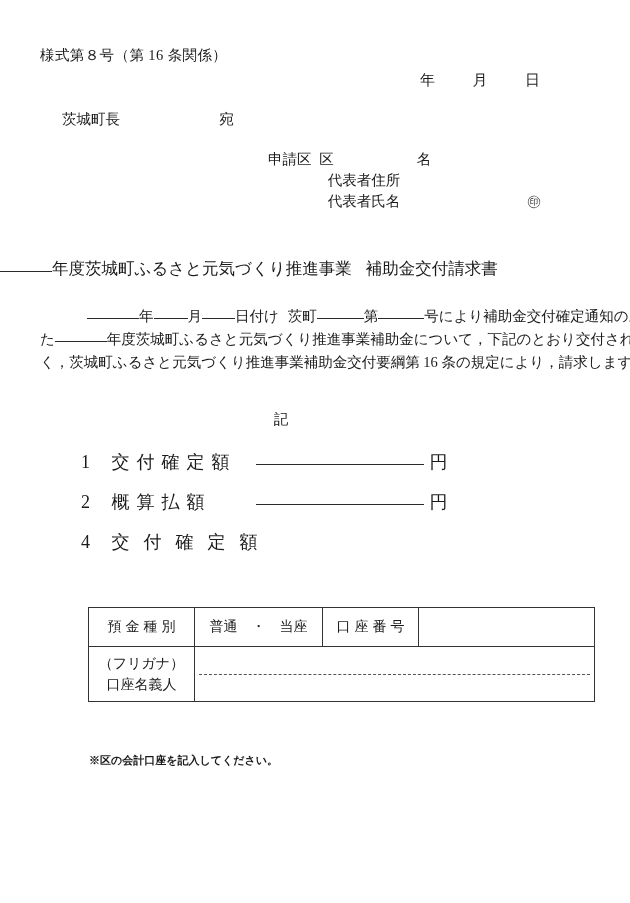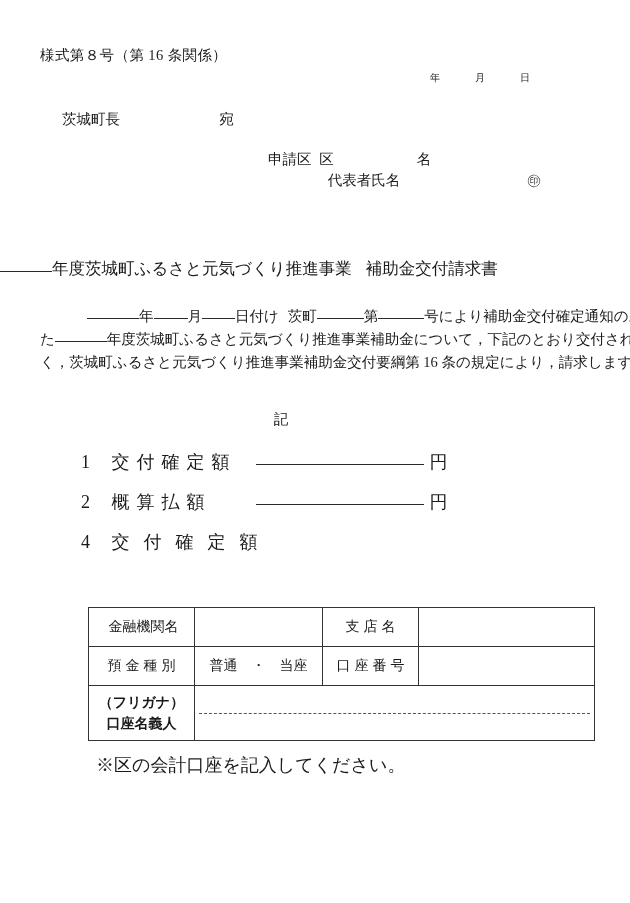--- a/index.html
+++ b/index.html
@@ -26,23 +26,23 @@
   .form-number {
     position: absolute;
     left: 40px;
     top: 46px;
     font-size: 14.5px;
     letter-spacing: 0.4px;
     white-space: nowrap;
   }
   .date-line {
     position: absolute;
-    right: 32px;
+    right: 22px;
     top: 71px;
-    font-size: 10px;
+    font-size: 15px;
     white-space: nowrap;
   }
   .date-line .sep {
     display: inline-block;
     width: 30px;
   }
 
   .addressee {
     position: absolute;
     left: 62px;
@@ -219,42 +219,42 @@
   .col-c { width: 95px; }
   .col-d { width: 175px; }
 
   .kind-cell .opt { display: inline-block; }
   .kind-cell .dot { display: inline-block; margin: 0 14px; }
 
   .holder-label {
     line-height: 21px;
     padding: 6px 0 !important;
     height: 62px;
-    font-weight: bold;
   }
   .holder-label .l1,
   .holder-label .l2 { display: block; }
   .holder-value {
     position: relative;
     height: 62px;
   }
   .holder-value .dotted {
     position: absolute;
     left: 4px;
     right: 4px;
     top: 50%;
     border-top: 1px dashed #555555;
   }
 
   .note {
     position: absolute;
-    left: 96px;
+    left: 89px;
     top: 753px;
-    font-size: 18px;
-    white-space: nowrap;
+    font-size: 11px;
+    white-space: nowrap;
+    font-weight: bold;
   }
 </style>
 </head>
 <body>
 
 <div class="page">
 
   <div class="form-number">様式第８号（第 16 条関係）</div>
 
   <div class="date-line">
@@ -271,20 +271,24 @@
     <span>宛</span>
   </div>
 
   <div class="applicant">
     <div class="row">
       <span class="label-ku">申請区</span>
       <span class="ku-name">区　　名</span>
     </div>
     <div class="row">
       <span class="indent"></span>
+      <span>代表者住所</span>
+    </div>
+    <div class="row">
+      <span class="indent"></span>
       <span>代表者氏名</span>
       <span class="seal">㊞</span>
     </div>
   </div>
 
   <div class="doc-title">
     <span class="blank"></span><span>年度茨城町ふるさと元気づくり推進事業</span><span class="wspace"></span><span>補助金交付請求書</span>
   </div>
 
   <div class="body-text">
@@ -309,26 +313,20 @@
       <span class="yen">円</span>
     </div>
     <div class="item-account">
       <span class="num">4</span>
       <span class="name">交付確定額</span>
     </div>
   </div>
 
   <table class="bank-table">
     <tbody>
-        <tr>
-      <td class="col-a label label-tight">金融機関名</td>
-      <td class="col-b value-blank"></td>
-      <td class="col-c label">支店名</td>
-      <td class="col-d value-blank"></td>
-    </tr>
     <tr>
       <td class="col-a label">預金種別</td>
       <td class="col-b kind-cell">
         <span class="opt">普通</span><span class="dot">・</span><span class="opt">当座</span>
       </td>
       <td class="col-c label">口座番号</td>
       <td class="col-d value-blank"></td>
     </tr>
     <tr>
       <td class="col-a holder-label">

